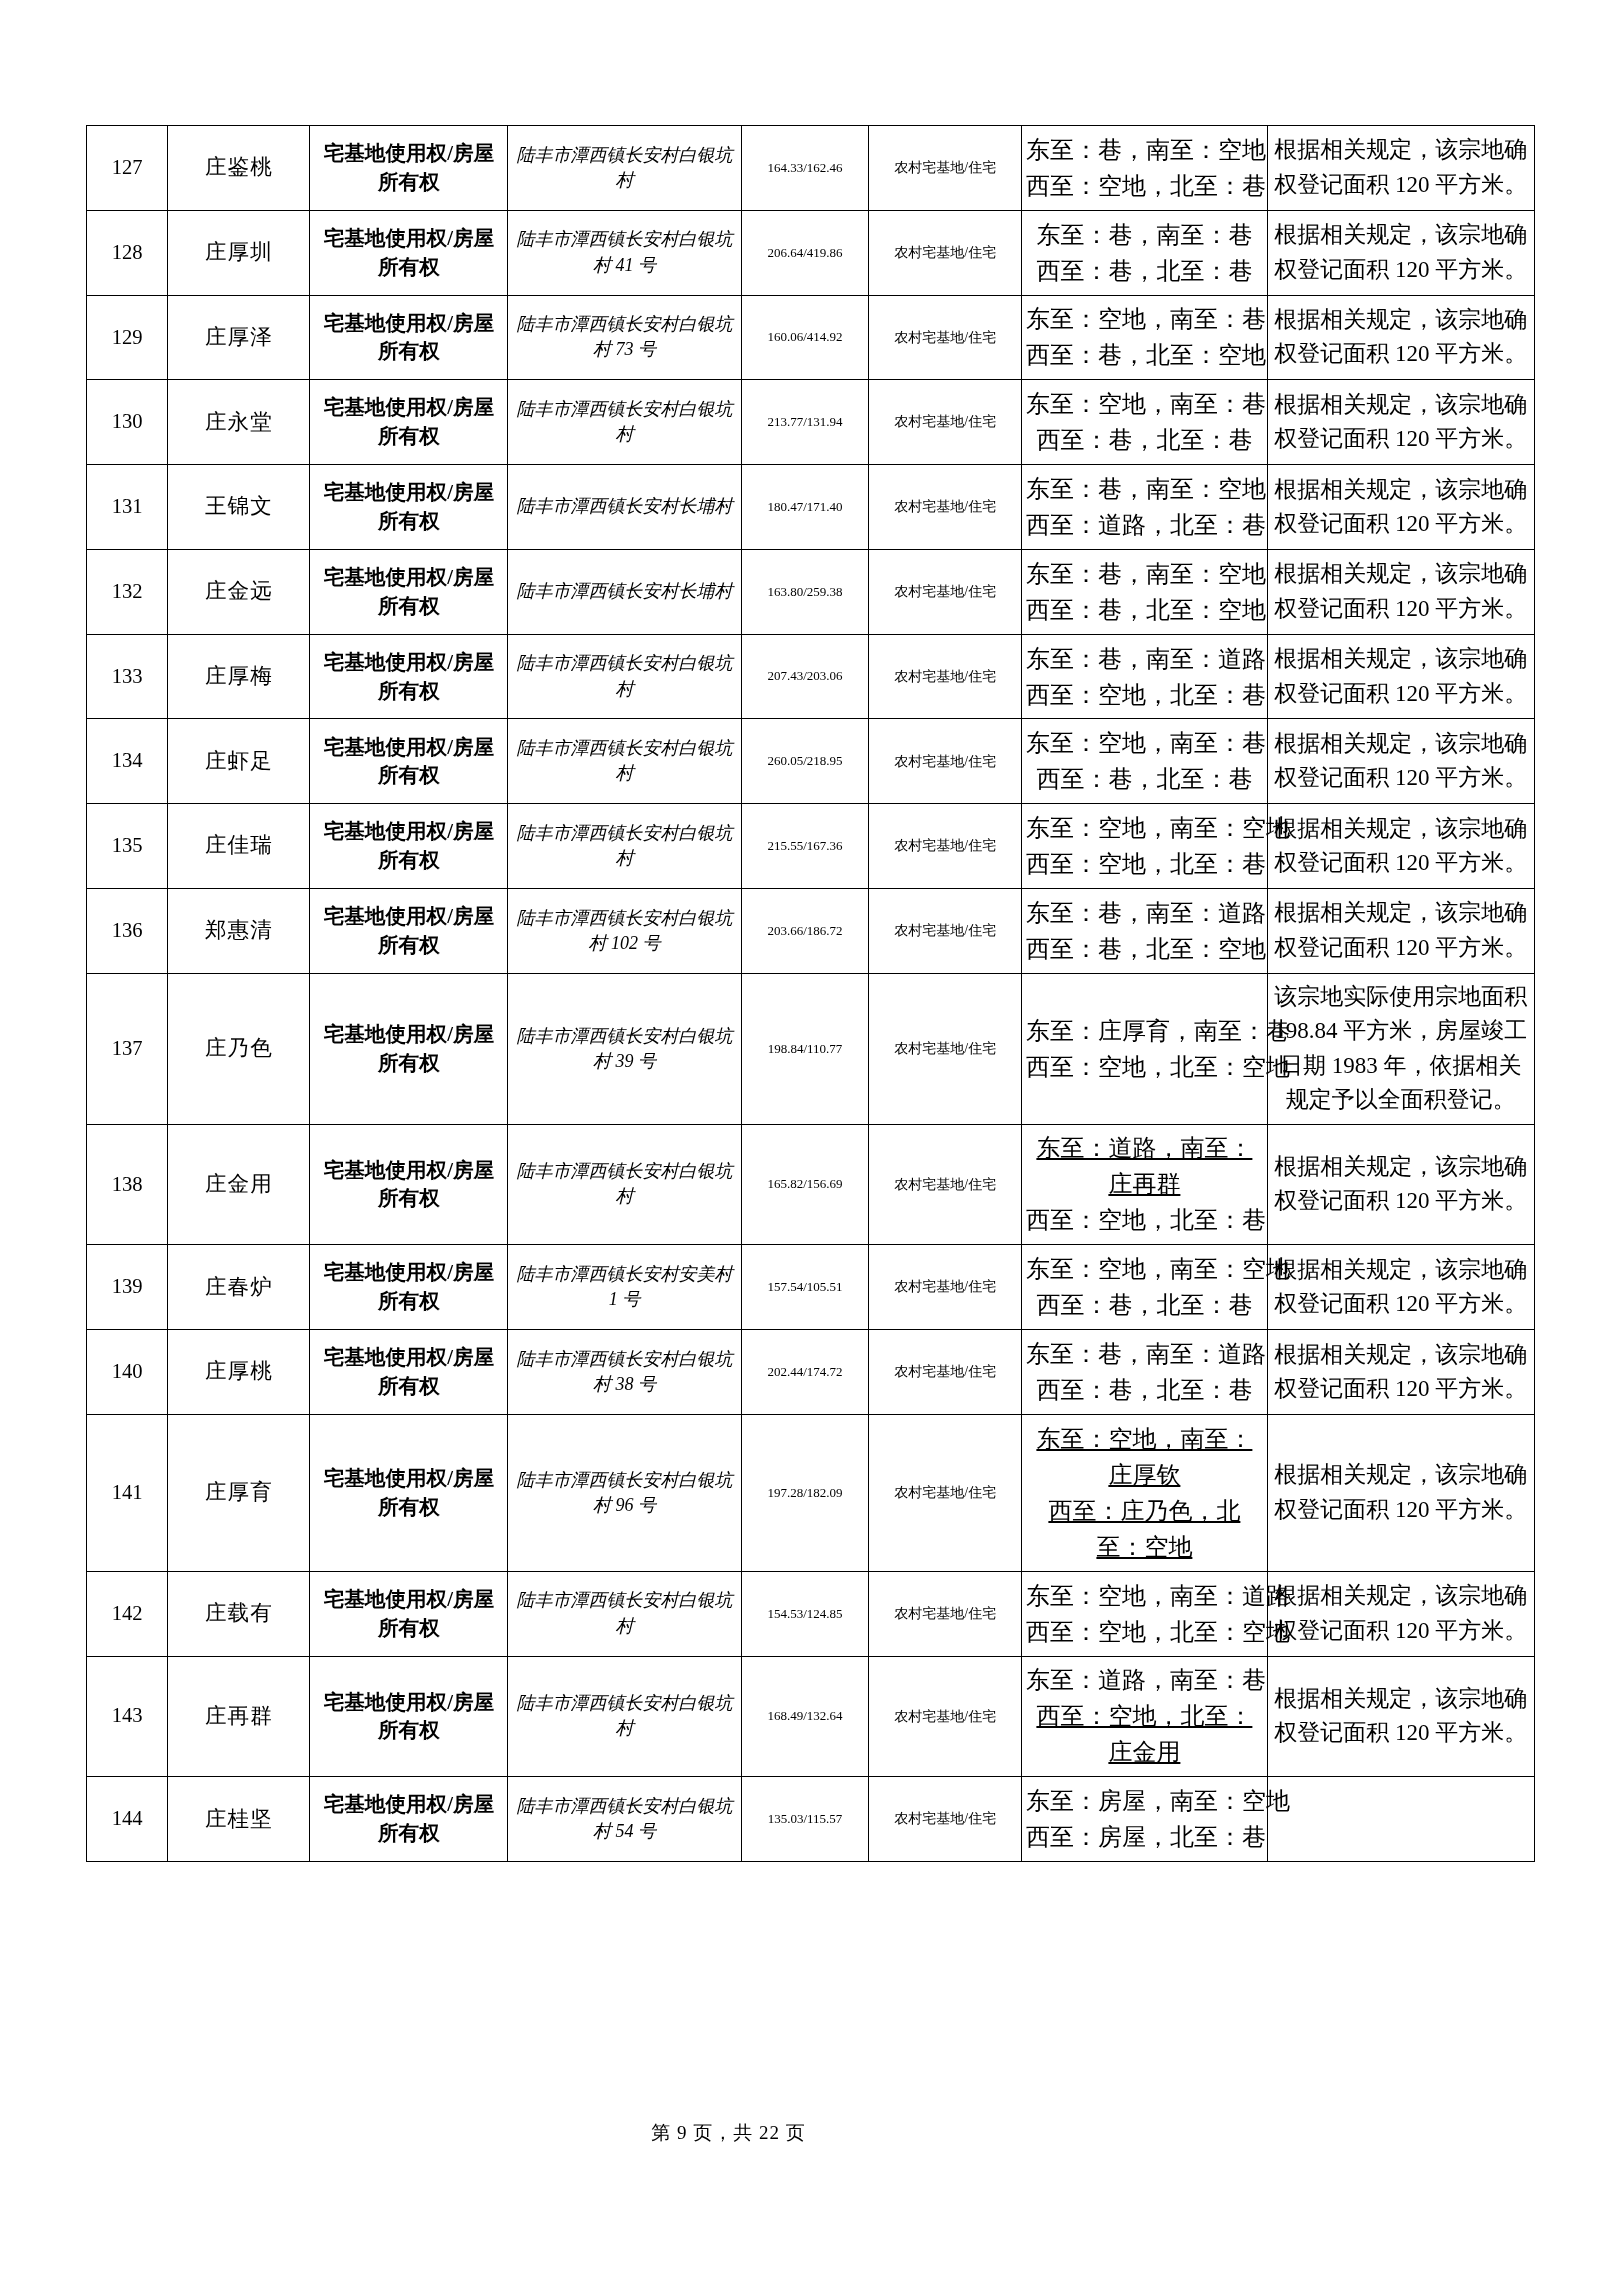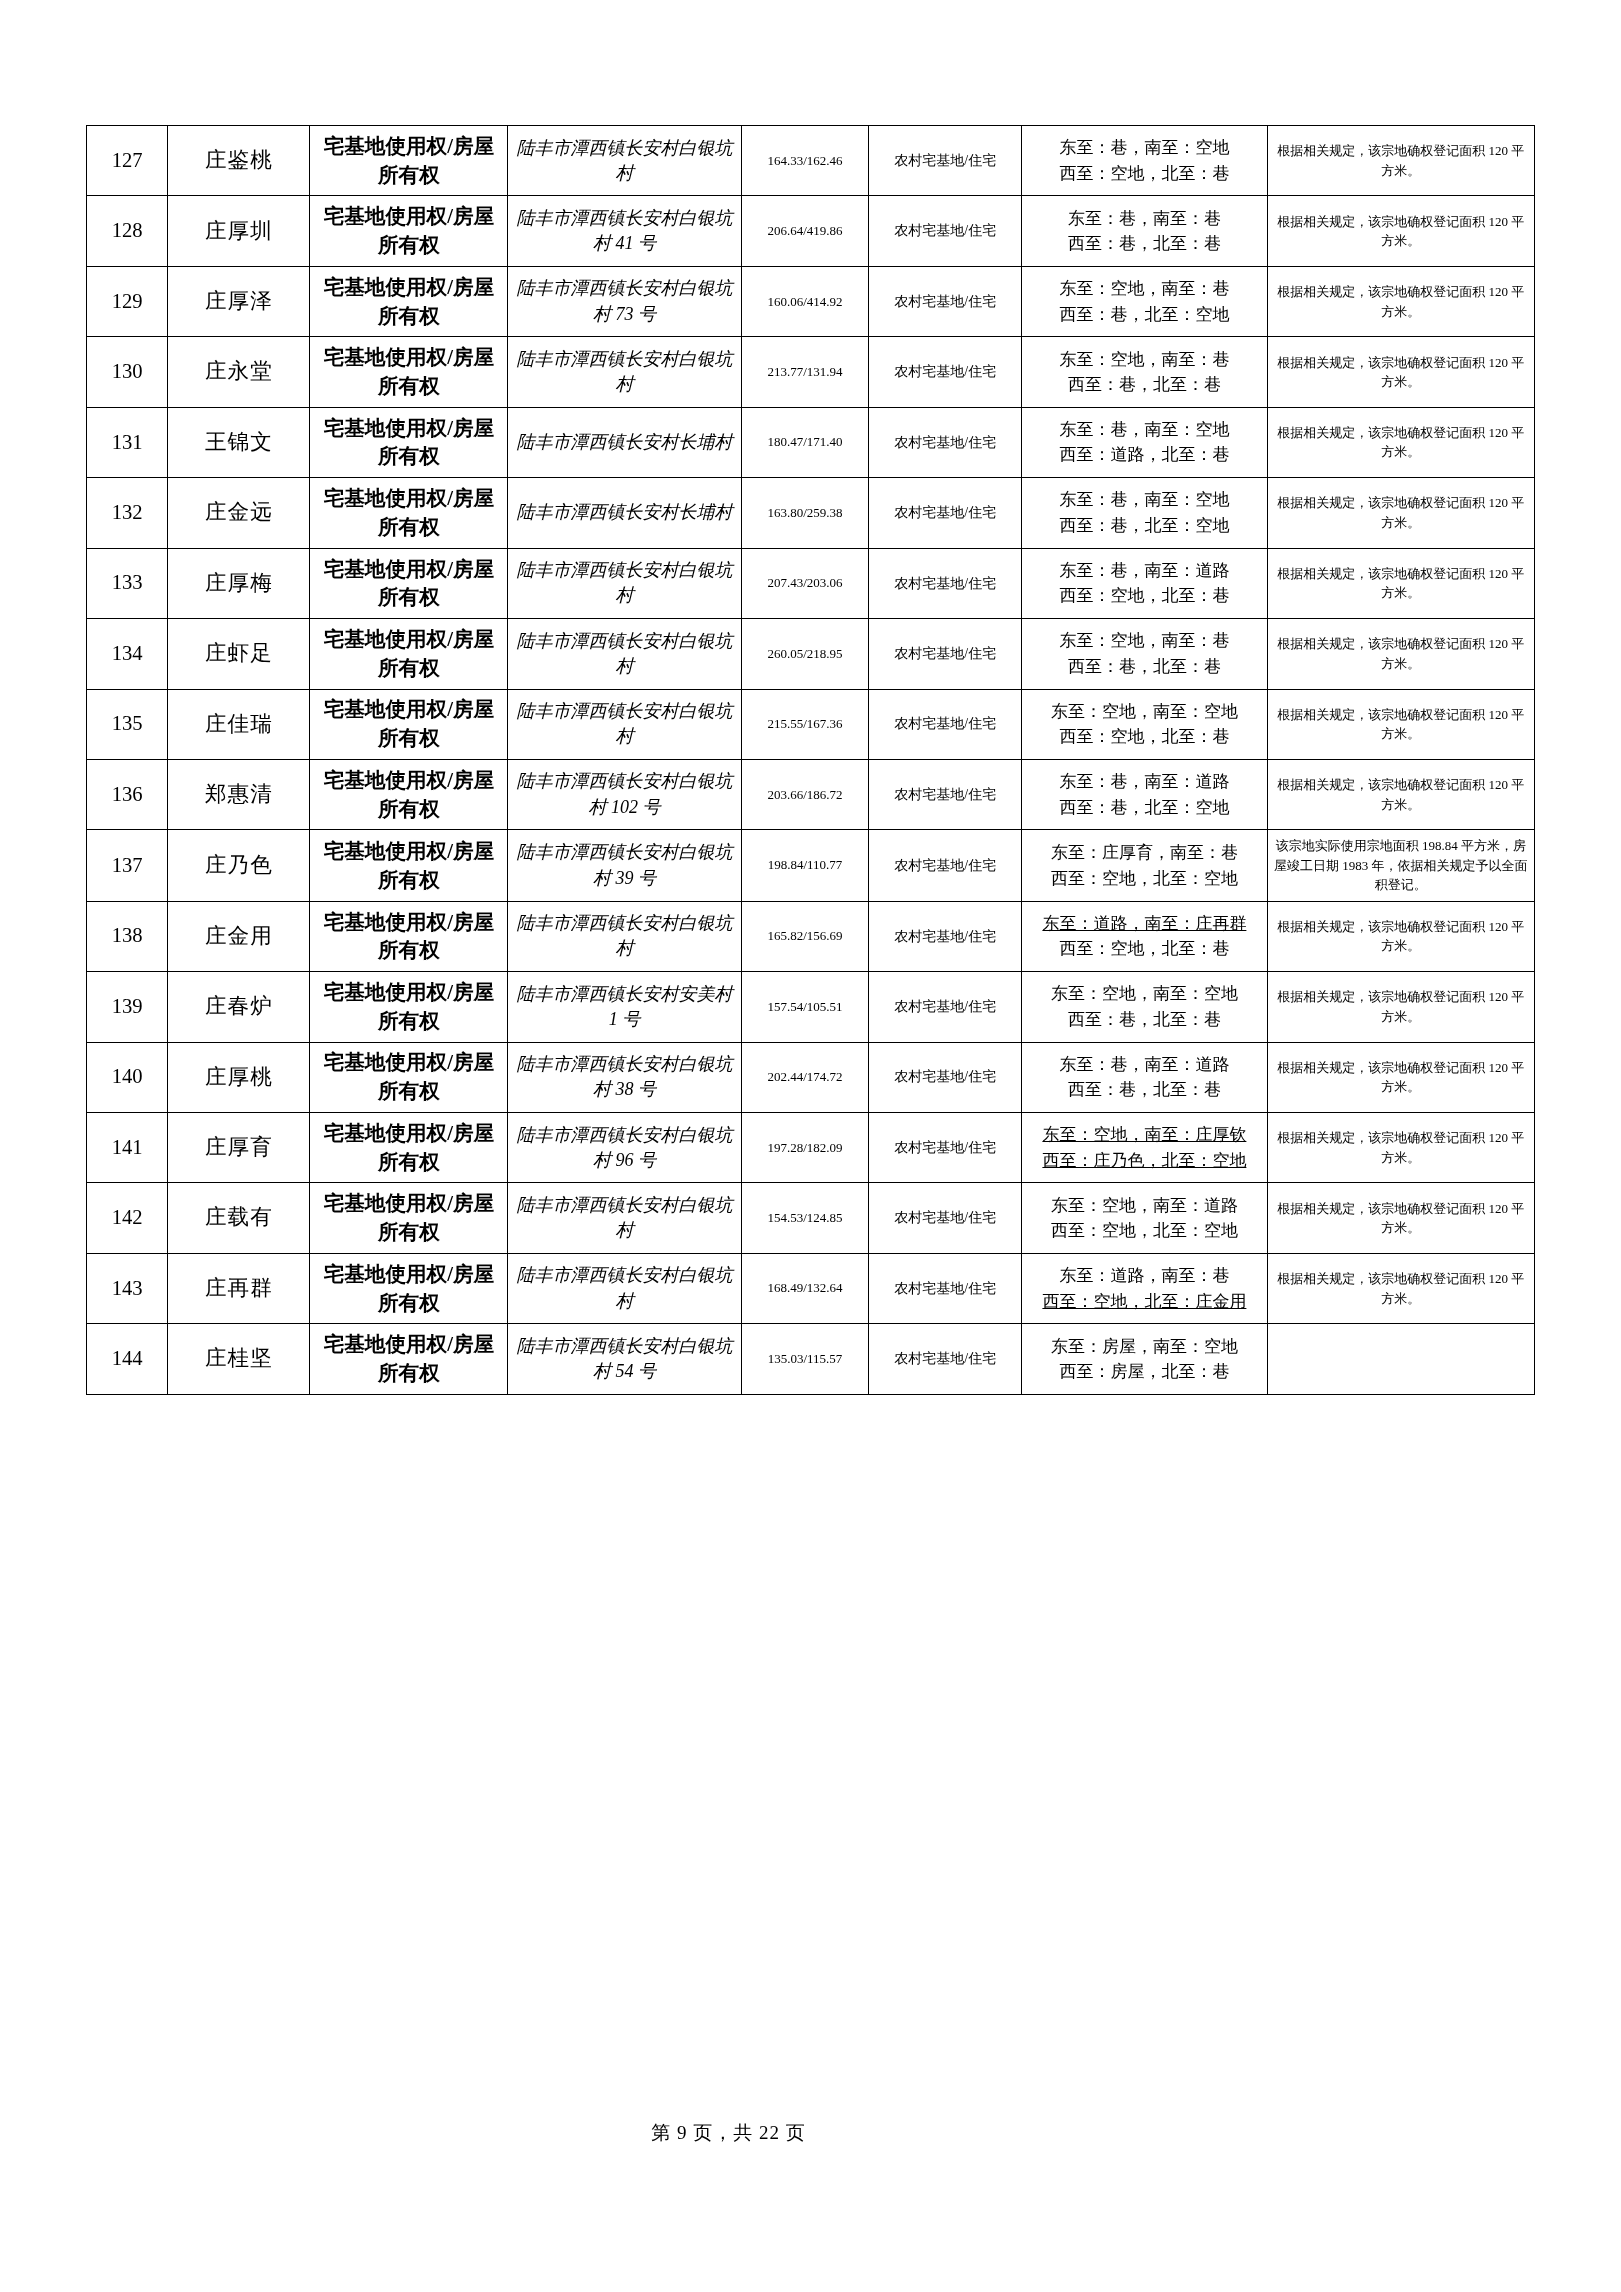--- a/index.html
+++ b/index.html
@@ -43,22 +43,22 @@
   col.c-use    { width: 139px; }
   col.c-bound  { width: 223px; }
   col.c-remark { width: 243px; }
 
   td.idx   { font-size: 20.6px; }
   td.name  { font-size: 21.6px; letter-spacing: 1px; }
   td.right { font-size: 20.6px; line-height: 1.4; font-weight: bold; }
   td.addr  { font-size: 18px; line-height: 1.4; font-style: italic; }
   td.area  { font-size: 13px; line-height: 1.4; }
   td.use   { font-size: 14px; line-height: 1.4; }
-  td.bound { font-size: 17px; line-height: 1.5; padding: 5.9px 2px; }
-  td.remark{ font-size: 13px; line-height: 1.5; padding: 5.9px 5.9px; }
+  td.bound { font-size: 24px; line-height: 1.5; padding: 5.9px 2px; }
+  td.remark{ font-size: 23px; line-height: 1.5; padding: 5.9px 5.9px; }
 
   .bound-line {
     display: block;
     white-space: nowrap;
   }
   .bound-line.wrap {
     white-space: normal;
     text-decoration: underline;
   }
   .footer {

